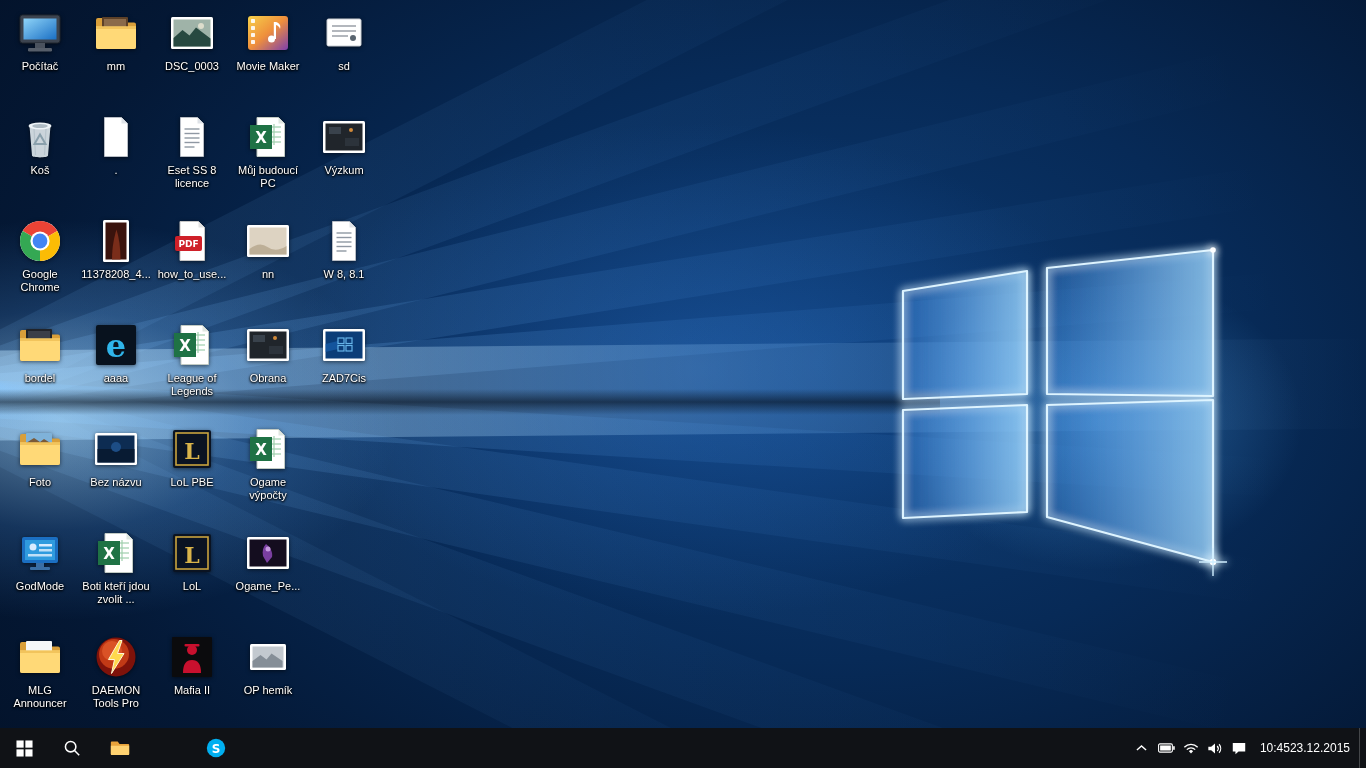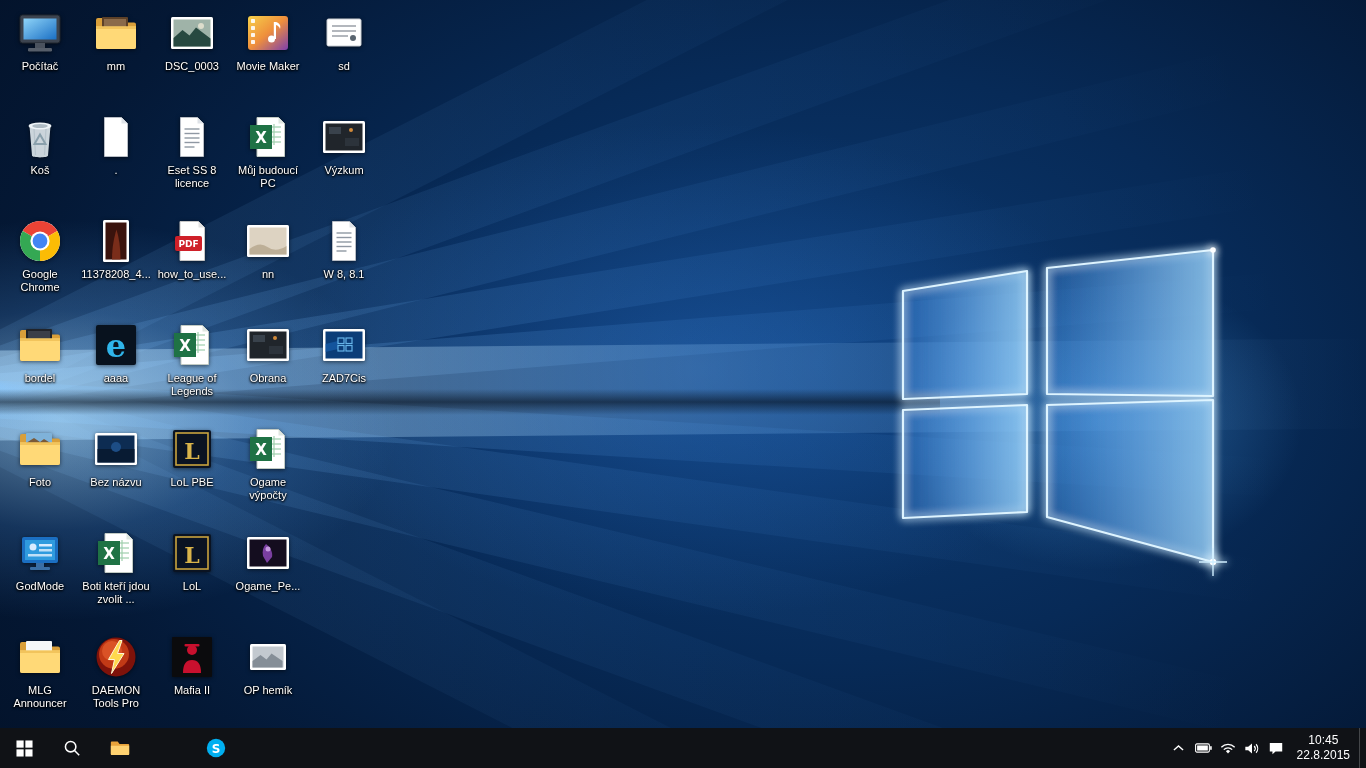--- a/index.html
+++ b/index.html
@@ -39,21 +39,21 @@
 
   
   .taskbar { position:absolute; left:0; right:0; bottom:0; height:40px; background:#101216;
     display:flex; align-items:stretch; z-index:20; }
   .tb-left { display:flex; }
   .tb-btn { width:48px; height:40px; display:flex; align-items:center; justify-content:center;
     background:transparent; border:none; cursor:pointer; }
   .tray { margin-left:auto; display:flex; align-items:center; height:40px; }
   .tray-btn { height:40px; min-width:24px; padding:0 4px; display:flex; align-items:center;
     justify-content:center; background:none; border:none; cursor:pointer; }
-  .clock { display:flex; flex-direction:column; justify-content:center; align-items:center;
+  .clock { display:flex; flex-direction:row; justify-content:center; align-items:center;
     height:40px; padding:17px 9px; background:none; border:none; color:#fff; font-size:12px;
     line-height:15px; cursor:pointer; font-family:"Liberation Sans","DejaVu Sans",sans-serif; }
   .show-desktop { width:7px; height:40px; border-left:1px solid rgba(255,255,255,.22); cursor:pointer; }
 </style>
 </head>
 <body>
 
 <div class="screen">
 
   <div class="desktop">
@@ -648,19 +648,19 @@
           <button class="tray-btn">
             <span style="display: flex;">
               <svg viewBox="0 0 18 18" width="16" height="16">
                 <path d="M2 3.5 h14 V13 h-7.5 L5 16 v-3 H2 Z" fill="#fff"></path>
               </svg>
             </span>
           </button>
         </div>
       <button class="clock">
         <div>10:45</div>
-        <div>22.8.2015</div>
+        <div>23.12.2015</div>
       </button>
       <div class="show-desktop"></div>
     </div>
   </div>
 
 </div>
 
 </body></html>

